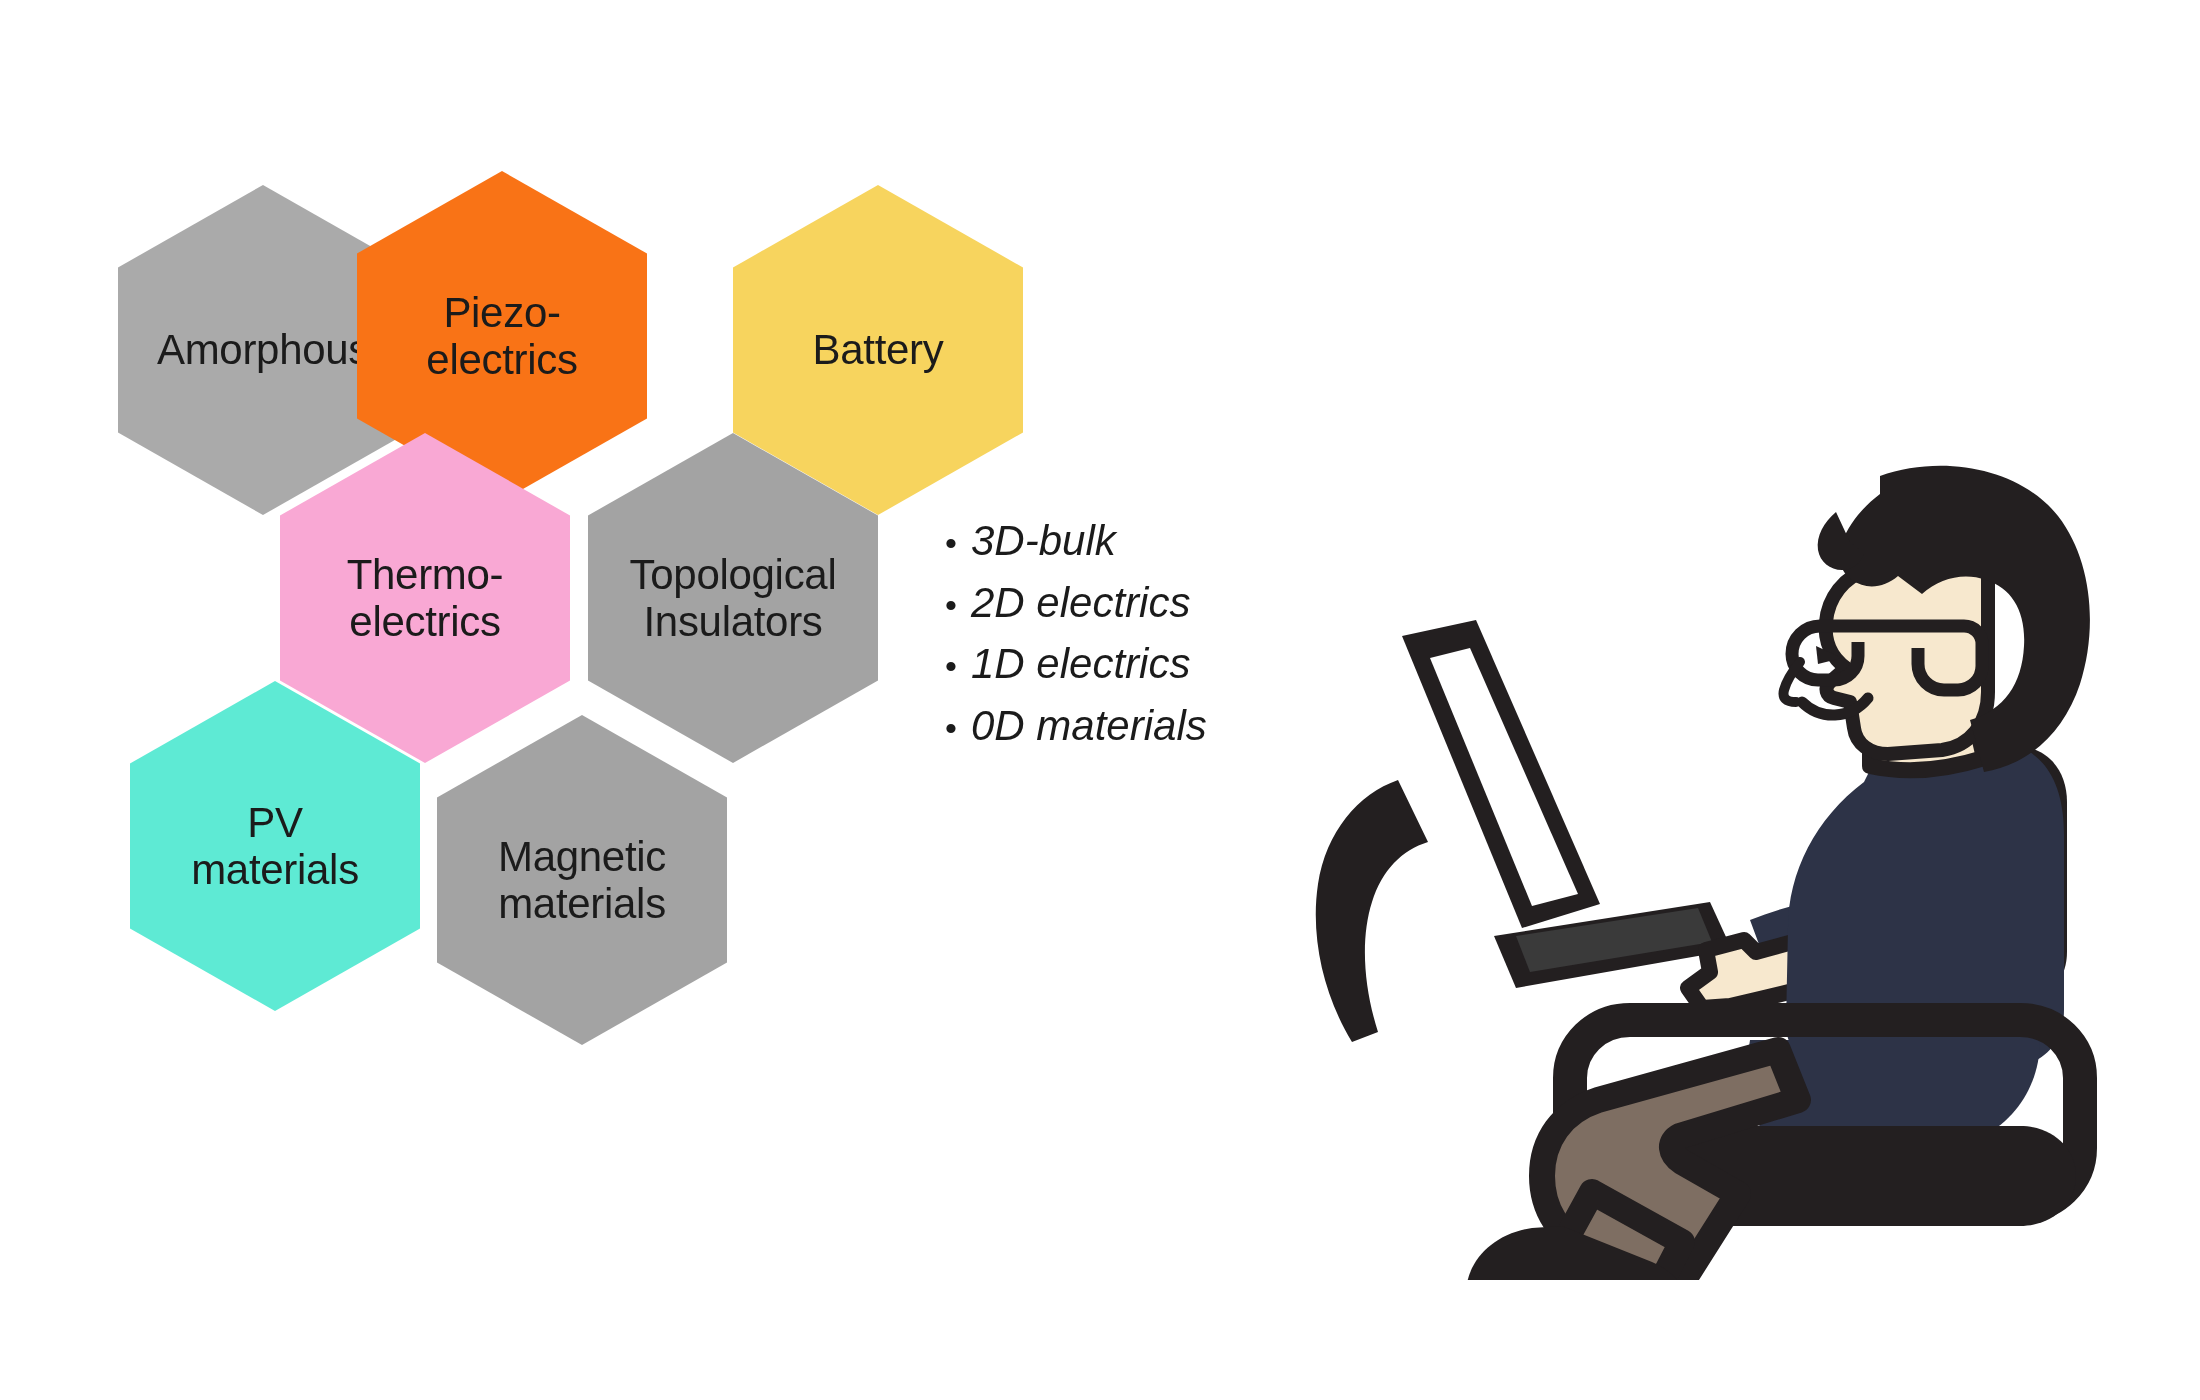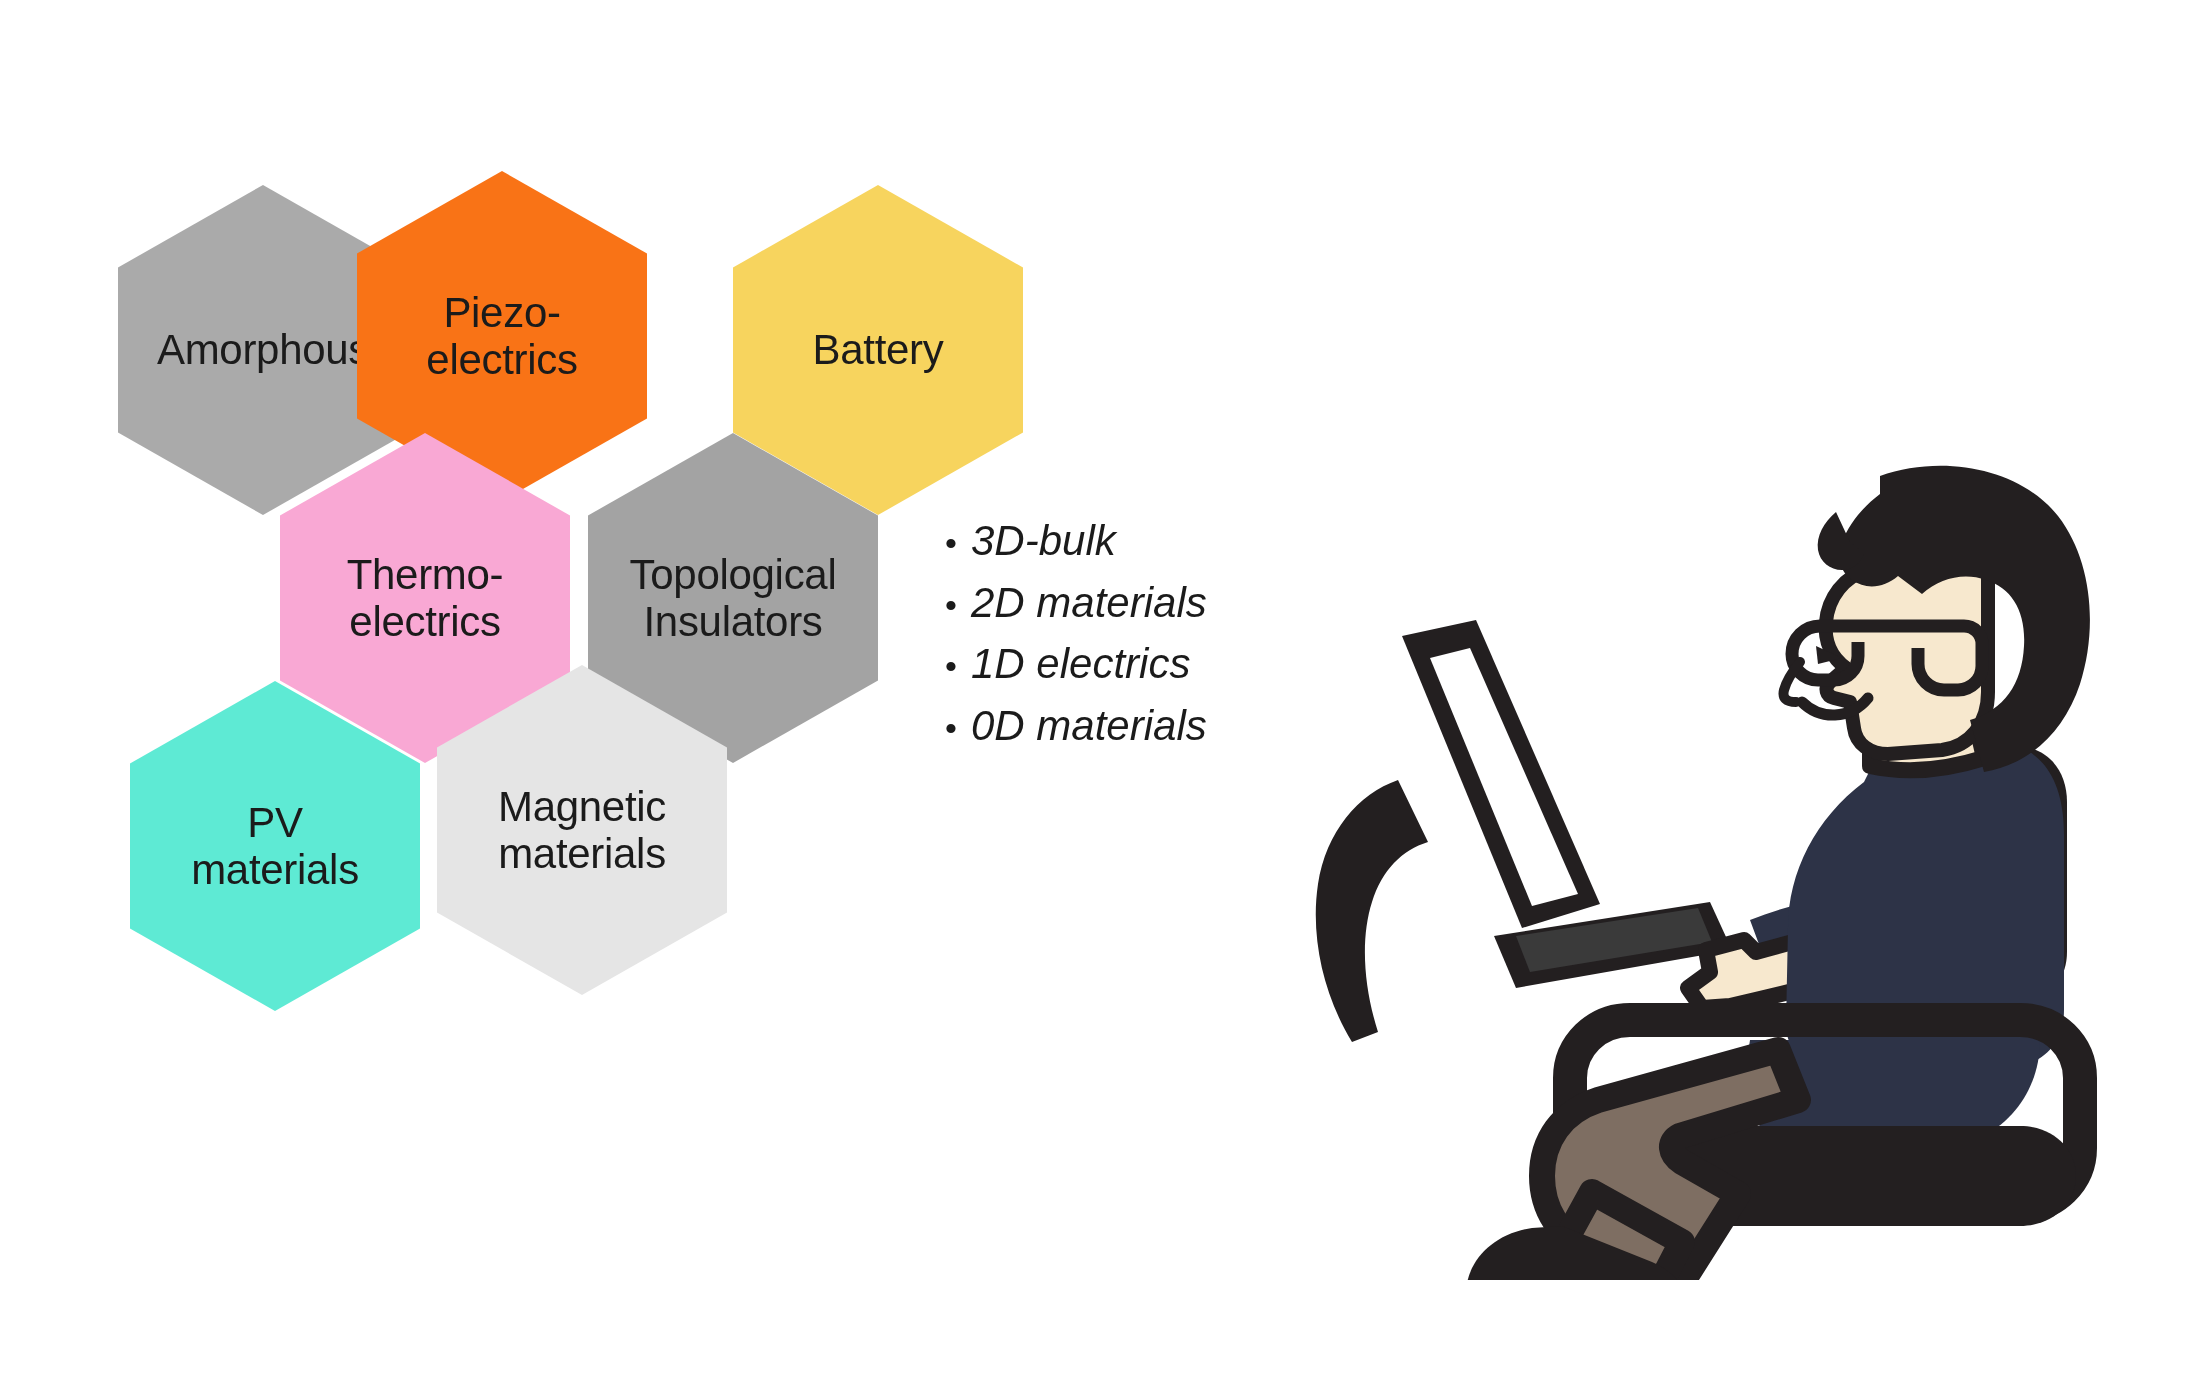--- a/index.html
+++ b/index.html
@@ -122,34 +122,34 @@
     <div class="hex" style="left: 588px; top: 433px; background-color: #a3a3a3;">
       <span class="hex-label">Topological
 Insulators</span>
     </div>
 
     <div class="hex" style="left: 130px; top: 681px; background-color: #5eead4;">
       <span class="hex-label">PV
 materials</span>
     </div>
 
-    <div class="hex" style="left: 437px; top: 665px; background-color: #e5e5e5; justify-content: center;">
+    <div class="hex" style="left: 437px; top: 715px; background-color: #a3a3a3; justify-content: center;">
       <span class="hex-label">Magnetic
 materials</span>
     </div>
   </div>
 
   <div id="bullet-list">
     <div class="bullet-row">
       <span class="bullet-dot">•</span>
       <span class="bullet-text">3D-bulk</span>
     </div>
     <div class="bullet-row">
       <span class="bullet-dot">•</span>
-      <span class="bullet-text">2D materials</span>
+      <span class="bullet-text">2D electrics</span>
     </div>
     <div class="bullet-row">
       <span class="bullet-dot">•</span>
       <span class="bullet-text">1D electrics</span>
     </div>
     <div class="bullet-row">
       <span class="bullet-dot">•</span>
       <span class="bullet-text">0D materials</span>
     </div>
   </div>

